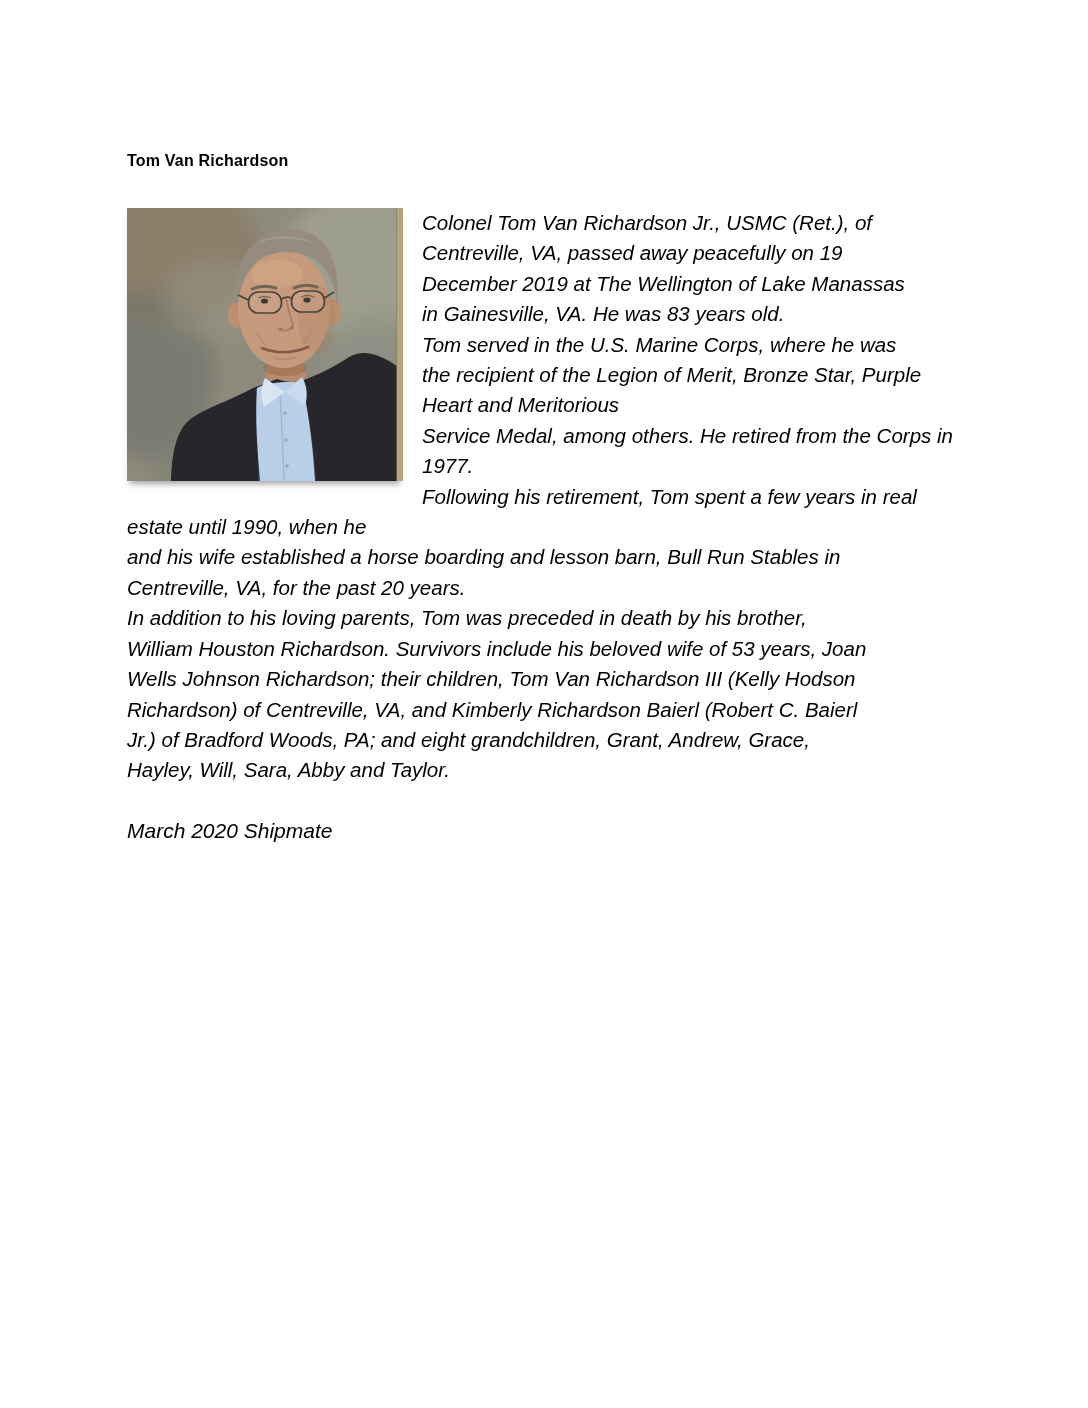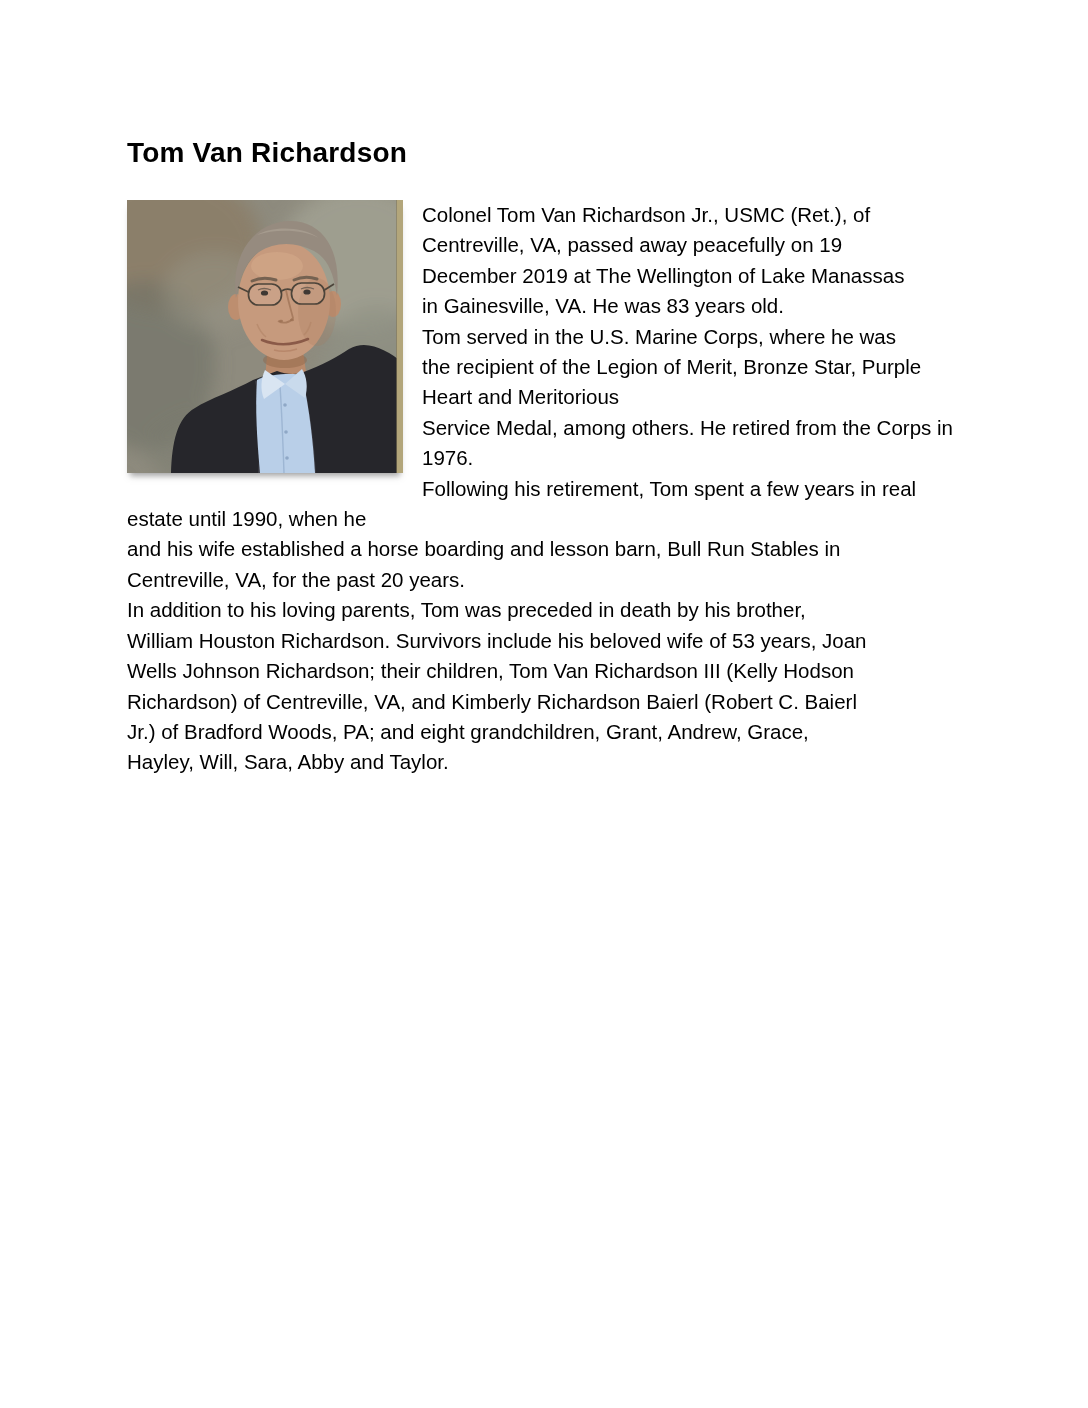--- a/index.html
+++ b/index.html
@@ -14,33 +14,34 @@
     width: 1088px; height: 1408px;
     background: #ffffff;
     overflow: hidden;
   }
   .doc {
     position: absolute;
     left: 127px; top: 130px;
     width: 833px;
   }
   .title {
-    font-size: 28px;
+    font-size: 16px;
     font-weight: bold;
     line-height: 30px;
-    margin: 8px 0 32px 0;
+    margin: 16px 0 32px 0;
     letter-spacing: 0.2px;
   }
   .content {
     font-size: 20.5px;
     line-height: 30.4px;
   }
   .content p {
     margin: 0;
     white-space: pre-line;
+    font-style: italic;
   }
   .photo {
     float: left;
     width: 276px; height: 273px;
     margin: 0 19px 8px 0;
     box-shadow: 0 6px 6px -3px rgba(90, 90, 90, 0.55);
   }
   .photo svg { display: block; width: 100%; height: 100%; }
   .content p.byline {
     margin-top: 30px;
@@ -134,27 +135,28 @@
           <rect x="270" y="0" width="6" height="273" fill="#b3a67b"></rect>
         </svg>
       </div>
 
       <p>Colonel Tom Van Richardson Jr., USMC (Ret.), of
 Centreville, VA, passed away peacefully on 19
 December 2019 at The Wellington of Lake Manassas
 in Gainesville, VA. He was 83 years old.</p>
       <p>Tom served in the U.S. Marine Corps, where he was
 the recipient of the Legion of Merit, Bronze Star, Purple Heart and Meritorious
-Service Medal, among others. He retired from the Corps in 1976.</p>
+Service Medal, among others. He retired from the Corps in 1977.</p>
       <p>Following his retirement, Tom spent a few years in real estate until 1990, when he
 and his wife established a horse boarding and lesson barn, Bull Run Stables in
 Centreville, VA, for the past 20 years.</p>
       <p>In addition to his loving parents, Tom was preceded in death by his brother,
 William Houston Richardson. Survivors include his beloved wife of 53 years, Joan
 Wells Johnson Richardson; their children, Tom Van Richardson III (Kelly Hodson
 Richardson) of Centreville, VA, and Kimberly Richardson Baierl (Robert C. Baierl
 Jr.) of Bradford Woods, PA; and eight grandchildren, Grant, Andrew, Grace,
 Hayley, Will, Sara, Abby and Taylor.</p>
 
+      <p class="byline">March 2020 Shipmate</p>
 
     </div>
   </div>
 </div>
 
 </body></html>

